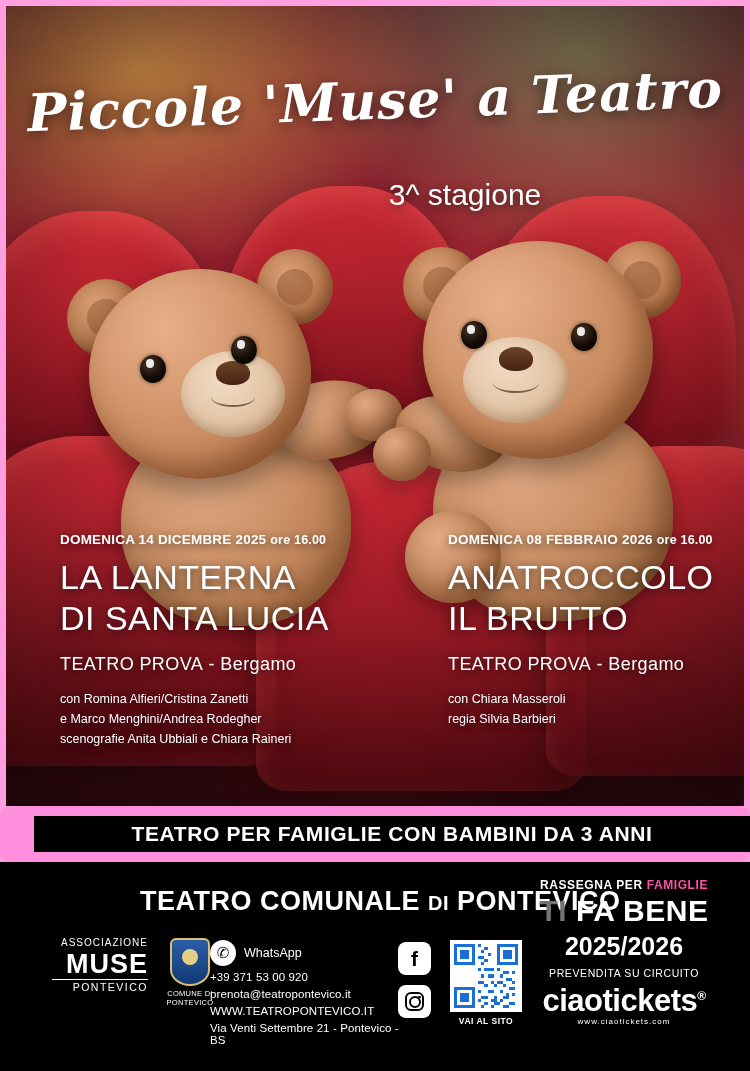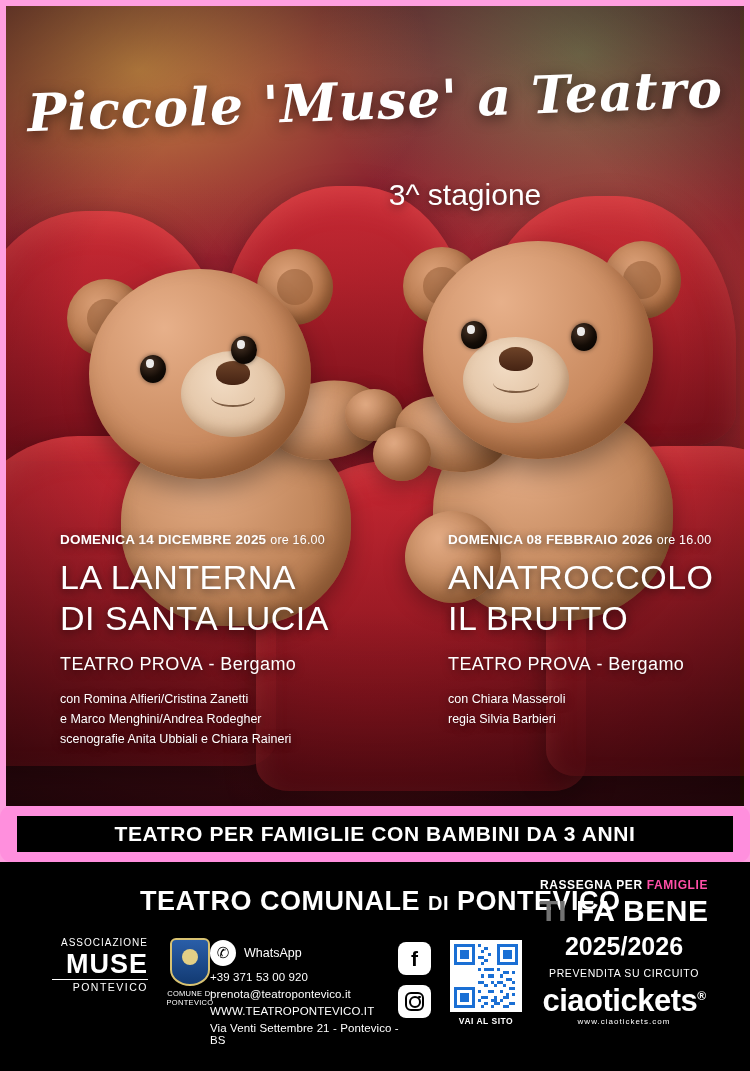--- a/index.html
+++ b/index.html
@@ -150,39 +150,39 @@
   }
 
   
   .show { position: absolute; color: #ffffff; text-shadow: 0 2px 8px rgba(0,0,0,0.6); }
   #show-left { left: 60px; top: 532px; width: 320px; }
   #show-right { left: 448px; top: 532px; width: 300px; }
   .show .date {
     font-size: 13.5px; font-weight: bold; letter-spacing: 0.2px;
     white-space: nowrap;
   }
-  .show .date .ore { font-weight: normal; font-size: 12.5px; }
+  .show .date .ore { font-weight: bold; font-size: 12.5px; }
   .show .title {
     margin-top: 10px;
     font-size: 34px; font-weight: 300; line-height: 1.22;
     letter-spacing: 0.5px;
   }
   .show .company {
     margin-top: 14px; font-size: 18px; font-weight: bold; letter-spacing: 0.4px;
   }
   .show .company span { font-weight: normal; }
   .show .credits {
     margin-top: 14px; font-size: 12.5px; line-height: 1.6; font-weight: normal;
   }
 
   
   .band {
     position: absolute; left: 0; top: 806px; width: 750px; height: 56px;
     background: #ff8fdd;
-    display: flex; align-items: center; justify-content: center; border-radius: 11px;
+    display: flex; align-items: center; justify-content: flex-end; border-radius: 11px;
   }
   .band-inner {
     width: 716px; height: 36px; background: #000;
     display: flex; align-items: center; justify-content: center;
     color: #fff; font-size: 21px; font-weight: bold; letter-spacing: 0.6px;
   }
 
   
   .footer {
     position: absolute; left: 0; top: 862px; width: 750px; height: 209px;

